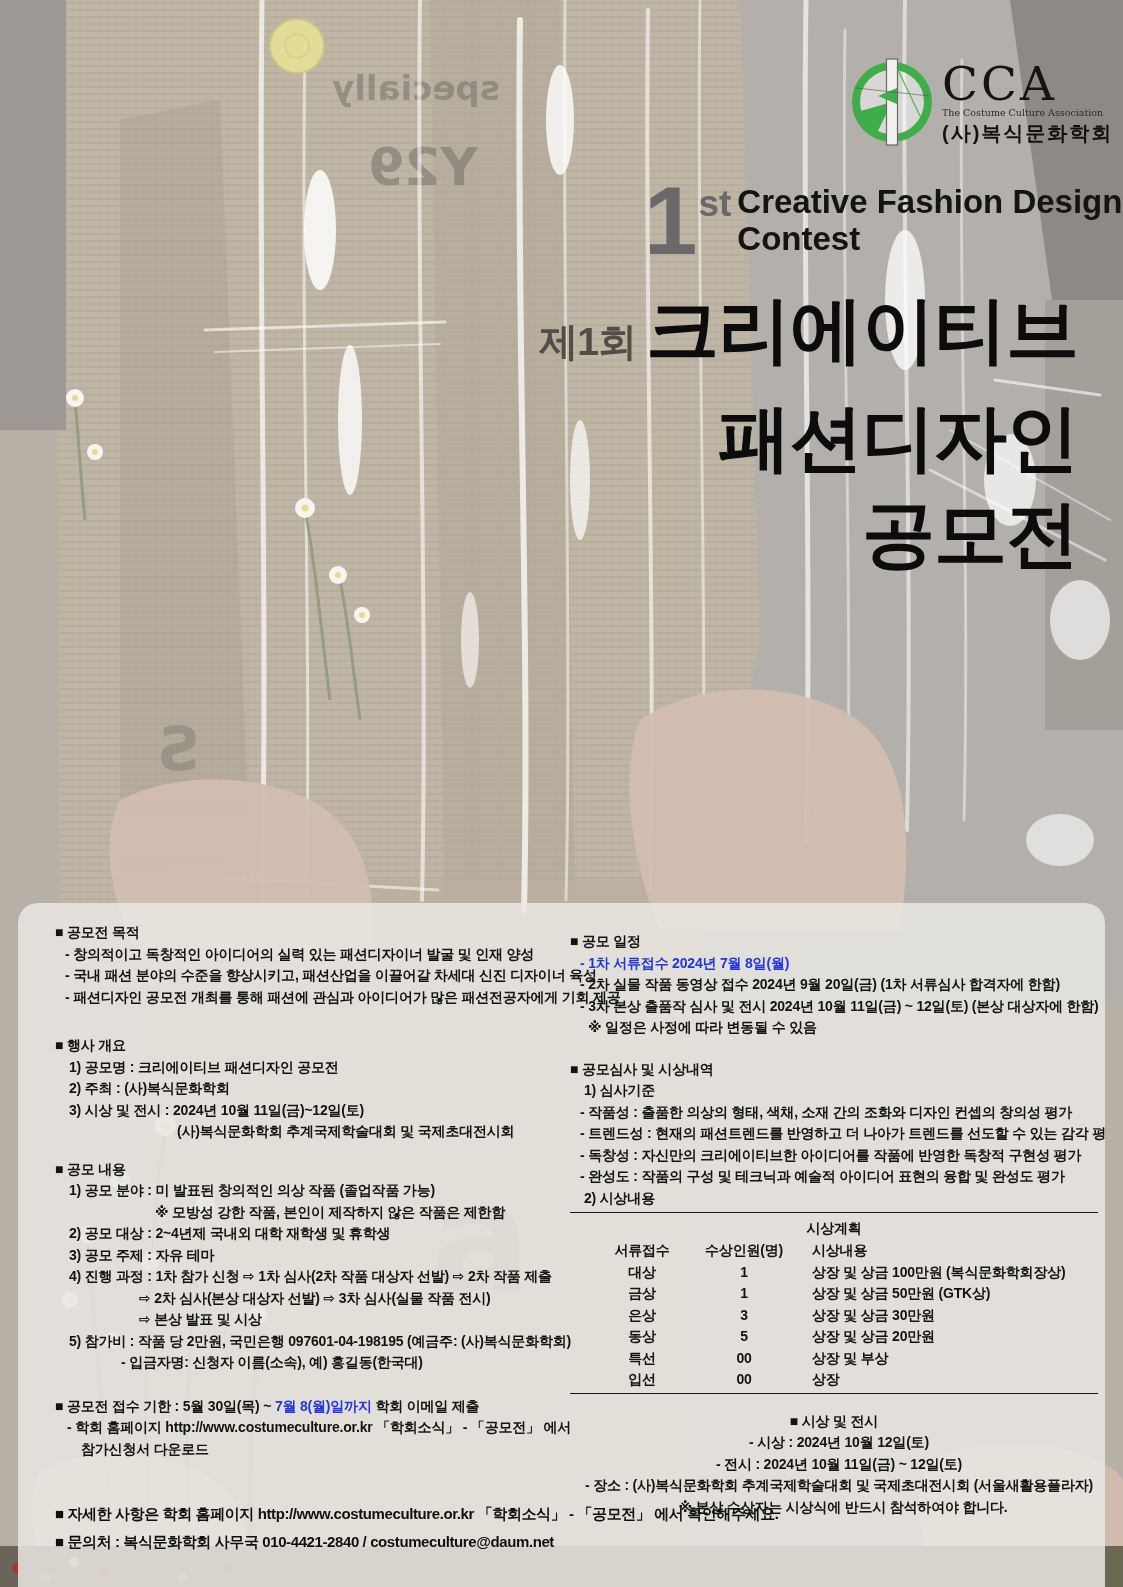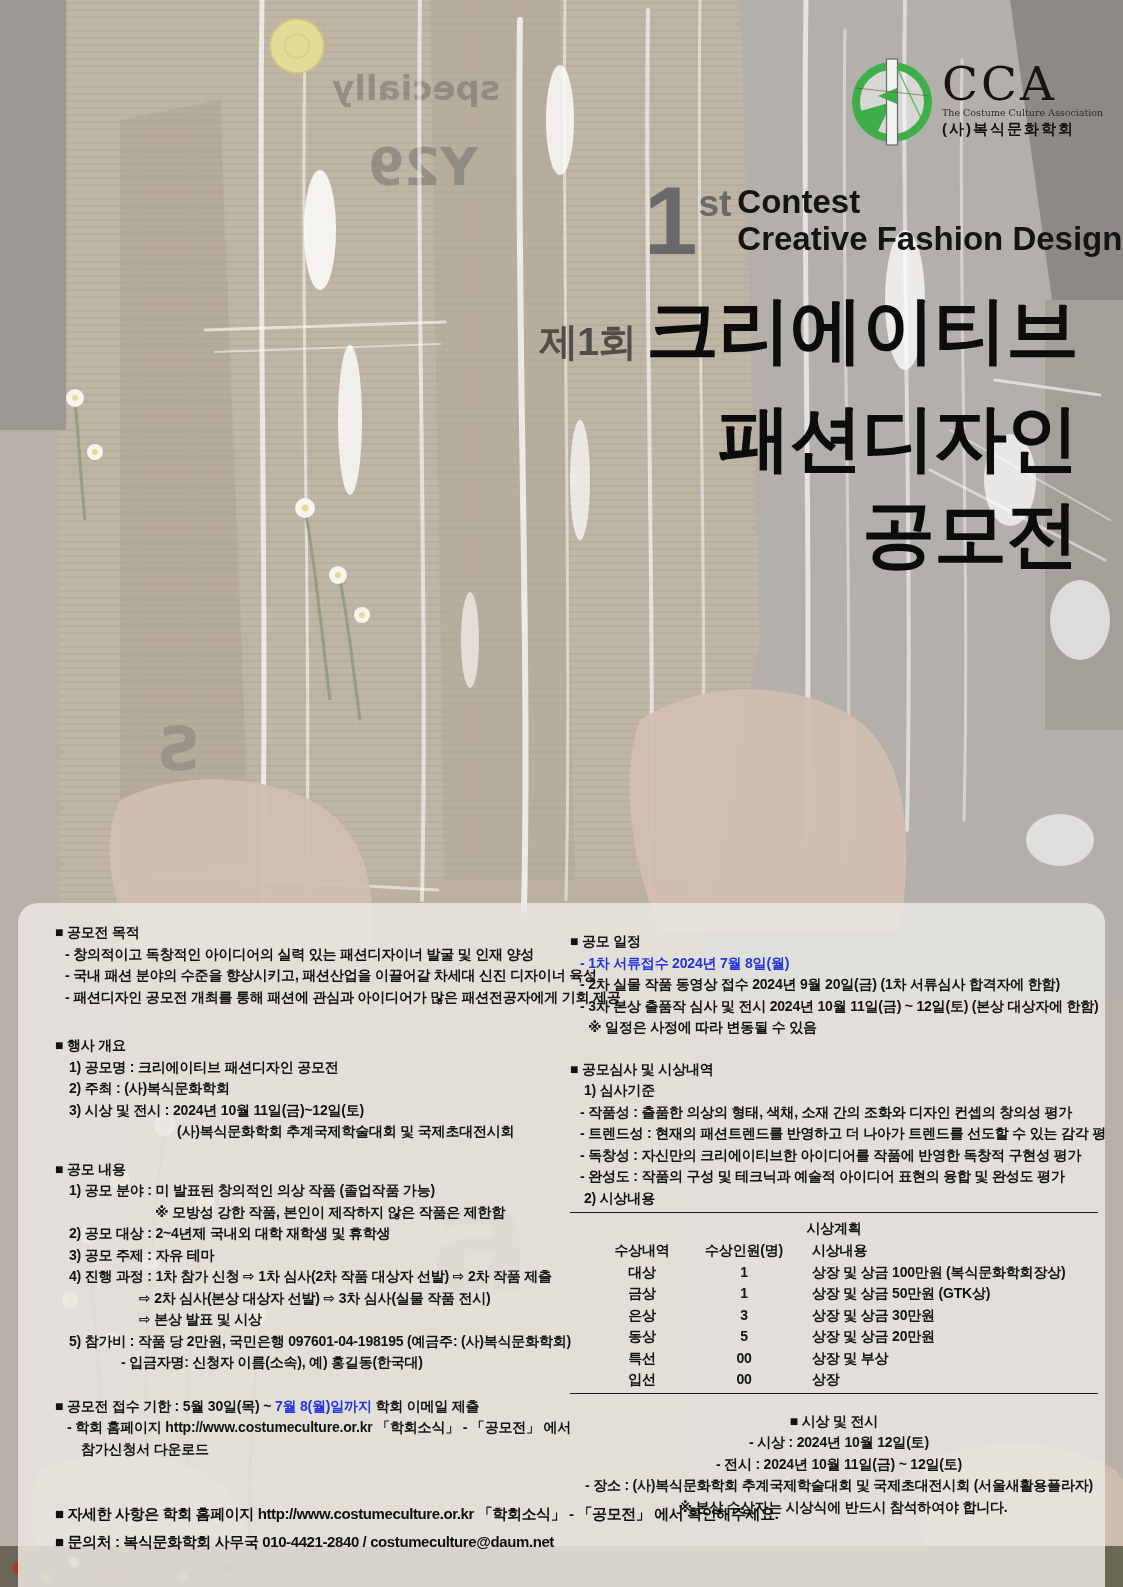--- a/index.html
+++ b/index.html
@@ -11,21 +11,21 @@
   }
   svg.bg{position:absolute;left:0;top:0;z-index:0;}
 
   
   .logo{position:absolute;left:848px;top:58px;z-index:4;display:flex;align-items:flex-start;}
   .logo-icon{width:88px;height:88px;flex:0 0 auto;}
   .logo-text{margin-left:6px;padding-top:4px;}
   .logo-acronym{font-family:"DejaVu Serif","Liberation Serif",serif;font-size:47px;line-height:44px;
     color:#141414;letter-spacing:3px;}
   .logo-sub-en{font-family:"DejaVu Serif","Liberation Serif",serif;font-size:9.5px;color:#2c2c2c;margin-top:1px;}
-  .logo-sub-ko{font-size:15px;font-weight:700;color:#111;letter-spacing:2px;margin-top:2px;}
+  .logo-sub-ko{font-size:20px;font-weight:700;color:#111;letter-spacing:2px;margin-top:2px;}
 
   
   .header-en{position:absolute;left:644px;top:180px;z-index:4;display:flex;align-items:flex-start;}
   .ed-num{font-size:96px;line-height:82px;font-weight:700;color:#696969;}
   .ed-suf{font-size:37px;line-height:35px;font-weight:700;color:#696969;margin:6px 6px 0 1px;}
   .en-lines{font-size:33px;line-height:37px;font-weight:700;color:#141414;margin-top:3px;}
 
   
   .title-ko{position:absolute;right:45px;top:282px;z-index:4;text-align:right;
     font-weight:800;color:#0c0c0c;font-size:73px;line-height:96px;letter-spacing:-1px;}
@@ -220,22 +220,22 @@
       <div class="logo-acronym">CCA</div>
       <div class="logo-sub-en">The Costume Culture Association</div>
       <div class="logo-sub-ko">(사)복식문화학회</div>
     </div>
   </div>
 
   <div class="header-en">
     <span class="ed-num">1</span>
     <span class="ed-suf">st</span>
     <div class="en-lines">
+      <div>Creative Fashion Design</div>
       <div>Contest</div>
-      <div>Creative Fashion Design</div>
     </div>
   </div>
 
   <div class="title-ko">
     <div>
       <span class="pre">제1회</span><span>크리에이티브</span>
     </div>
     <div>패션디자인</div>
     <div>공모전</div>
   </div>
@@ -295,21 +295,21 @@
         <div class="line ind-a">- 작품성 : 출품한 의상의 형태, 색채, 소재 간의 조화와 디자인 컨셉의 창의성 평가</div>
         <div class="line ind-a">- 트렌드성 : 현재의 패션트렌드를 반영하고 더 나아가 트렌드를 선도할 수 있는 감각 평가</div>
         <div class="line ind-a">- 독창성 : 자신만의 크리에이티브한 아이디어를 작품에 반영한 독창적 구현성 평가</div>
         <div class="line ind-a">- 완성도 : 작품의 구성 및 테크닉과 예술적 아이디어 표현의 융합 및 완성도 평가</div>
         <div class="line ind-b rule-under">2) 시상내용</div>
       </div>
 
       <div class="awards">
         <div class="aw-title">시상계획</div>
         <div class="aw-row">
-          <span class="c1">수상내역</span>
+          <span class="c1">서류접수</span>
           <span class="c2">수상인원(명)</span>
           <span class="c3">시상내용</span>
         </div>
         <div class="aw-row">
           <span class="c1">대상</span>
           <span class="c2">1</span>
           <span class="c3">상장 및 상금 100만원 (복식문화학회장상)</span>
         </div>
         <div class="aw-row">
           <span class="c1">금상</span>

